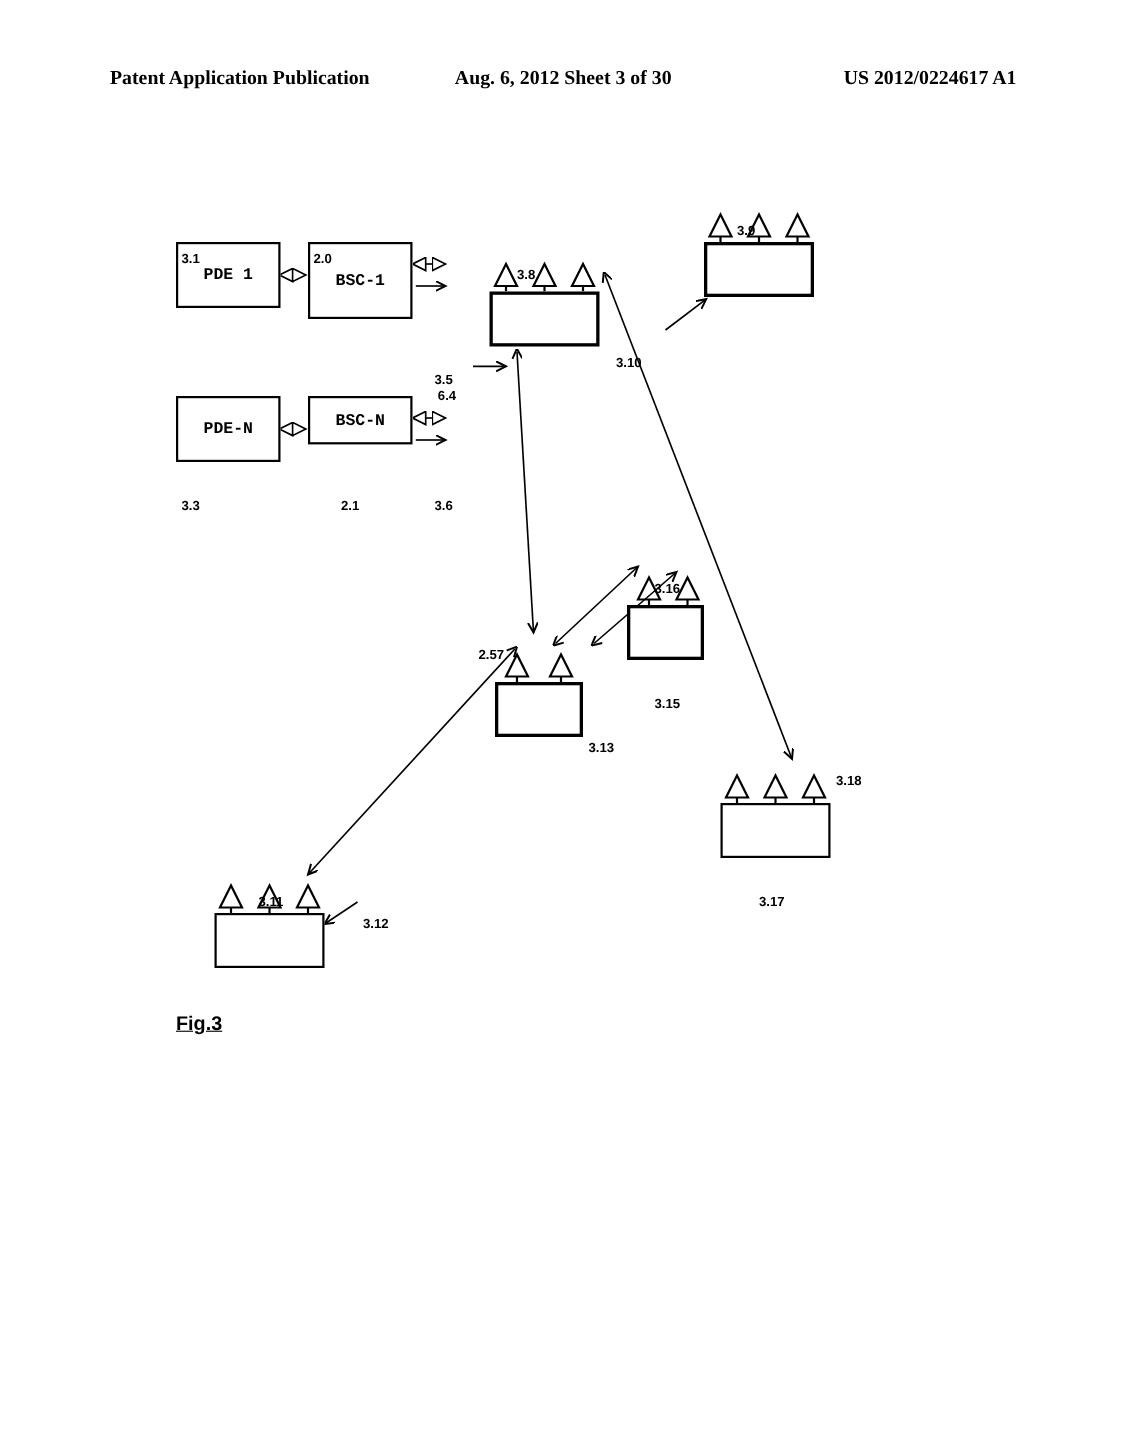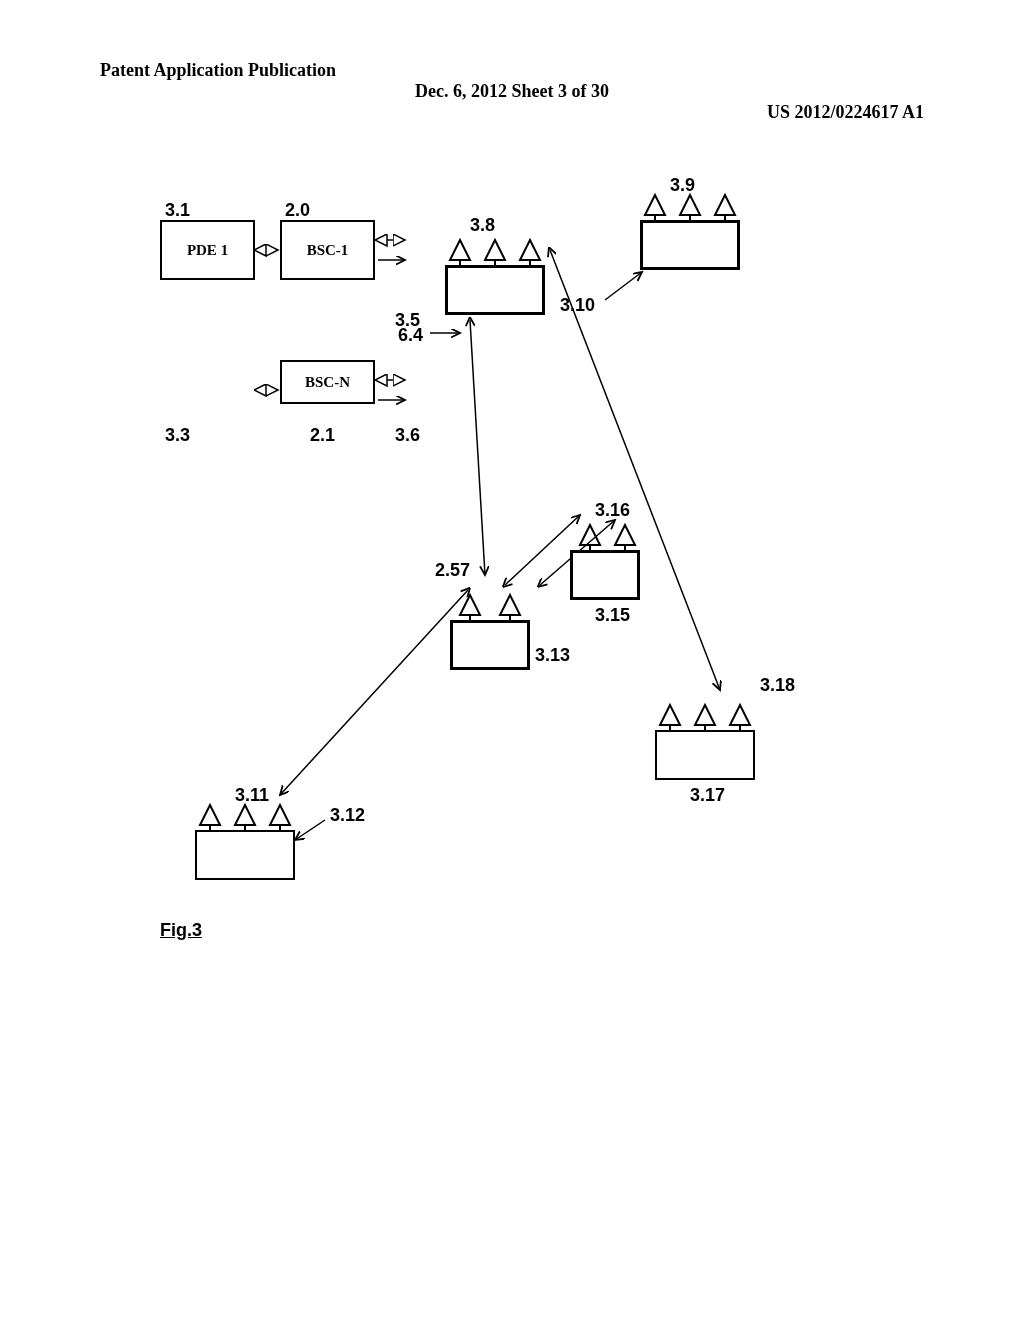--- a/index.html
+++ b/index.html
@@ -13,58 +13,58 @@
     .header {
       position: absolute;
       top: 60px;
       left: 0;
       right: 0;
       display: flex;
       justify-content: space-between;
       padding: 0 100px;
       font-size: 18px;
       font-weight: bold;
-      flex-direction: column;
     }
     .header-left { flex: 1; text-align: left; }
     .header-center { flex: 1; text-align: center; }
     .header-right { flex: 1; text-align: right; }
     .diagram-area {
       position: absolute;
       top: 180px;
       left: 160px;
       width: 700px;
       height: 920px;
     }
     .box {
       position: absolute;
       border: 2px solid black;
       background: white;
       display: flex;
       align-items: center;
       justify-content: center;
-      font-family: Liberation Serif, serif;
+      font-family: Liberation Mono, monospace;
       font-weight: bold;
       font-size: 15px;
     }
     .pde1 { left: 0; top: 40px; width: 95px; height: 60px; }
-    .bsc1 { left: 120px; top: 40px; width: 95px; height: 60px; }
+    .bsc1 { left: 120px; top: 40px; width: 95px; height: 70px; }
     .pden { left: 0; top: 180px; width: 95px; height: 60px; }
     .bscn { left: 120px; top: 180px; width: 95px; height: 44px; }
     .bts38 { left: 285px; top: 85px; width: 100px; height: 50px; border-width: 3px; }
     .bts39 { left: 480px; top: 40px; width: 100px; height: 50px; border-width: 3px; }
     .bts313 { left: 290px; top: 440px; width: 80px; height: 50px; border-width: 3px; }
     .bts315 { left: 410px; top: 370px; width: 70px; height: 50px; border-width: 3px; }
     .bts311 { left: 35px; top: 650px; width: 100px; height: 50px; }
     .bts317 { left: 495px; top: 550px; width: 100px; height: 50px; }
     .label {
       position: absolute;
       font-family: Arial, sans-serif;
       font-weight: bold;
-      font-size: 18px;
+      font-size: 12px;
+      margin-top: 28px;
     }
     .fig-label {
       position: absolute;
       font-family: Arial, sans-serif;
       font-weight: bold;
       font-size: 18px;
       text-decoration: underline;
     }
     .antenna {
       position: absolute;
@@ -76,21 +76,21 @@
       width: 700px;
       height: 920px;
       pointer-events: none;
     }
   </style>
 </head>
 <body>
 
 <div class="header">
   <span class="header-left">Patent Application Publication</span>
-  <span class="header-center">Dec. 6, 2012  Sheet 3 of 30</span>
+  <span class="header-center">Aug. 6, 2012  Sheet 3 of 30</span>
   <span class="header-right">US 2012/0224617 A1</span>
 </div>
 
 <div class="diagram-area">
 
   <svg class="connections">
     <defs>
       <marker id="arrow" markerWidth="8" markerHeight="8" refX="6" refY="3" orient="auto">
         <path d="M0,0 L6,3 L0,6" fill="none" stroke="black" stroke-width="1.2"></path>
       </marker>
@@ -131,20 +131,21 @@
     <line x1="345" y1="405" x2="420" y2="335" stroke="black" stroke-width="1.5" marker-end="url(#arrow)" marker-start="url(#arrowboth2)"></line>
     <line x1="380" y1="405" x2="455" y2="340" stroke="black" stroke-width="1.5" marker-end="url(#arrow)" marker-start="url(#arrowboth2)"></line>
 
     <line x1="308" y1="410" x2="120" y2="615" stroke="black" stroke-width="1.5" marker-end="url(#arrow)" marker-start="url(#arrowboth2)"></line>
 
     <line x1="165" y1="640" x2="135" y2="660" stroke="black" stroke-width="1.5" marker-end="url(#arrow)"></line>
   </svg>
 
   <div class="box pde1">PDE 1</div>
   <div class="box bsc1">BSC-1</div>
+  <div class="box pden">PDE-N</div>
   <div class="box bscn">BSC-N</div>
   <div class="box bts38"></div>
   <div class="box bts39"></div>
   <div class="box bts313"></div>
   <div class="box bts315"></div>
   <div class="box bts311"></div>
   <div class="box bts317"></div>
 
   <svg class="antenna" style="left:285px; top:55px; width:30px; height:30px">
       <path d="M15,5 L5,25 L25,25 Z" fill="none" stroke="black" stroke-width="2"></path>

